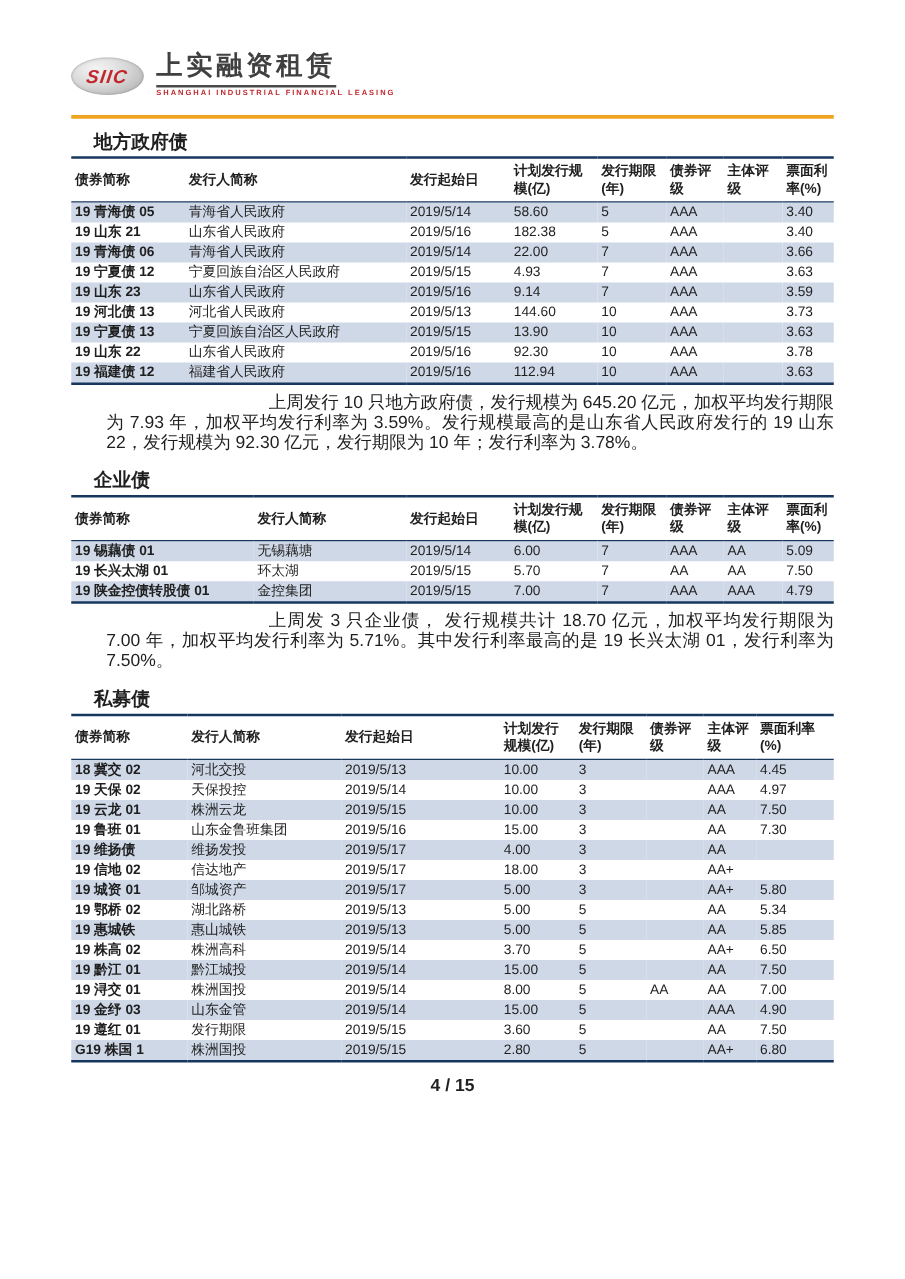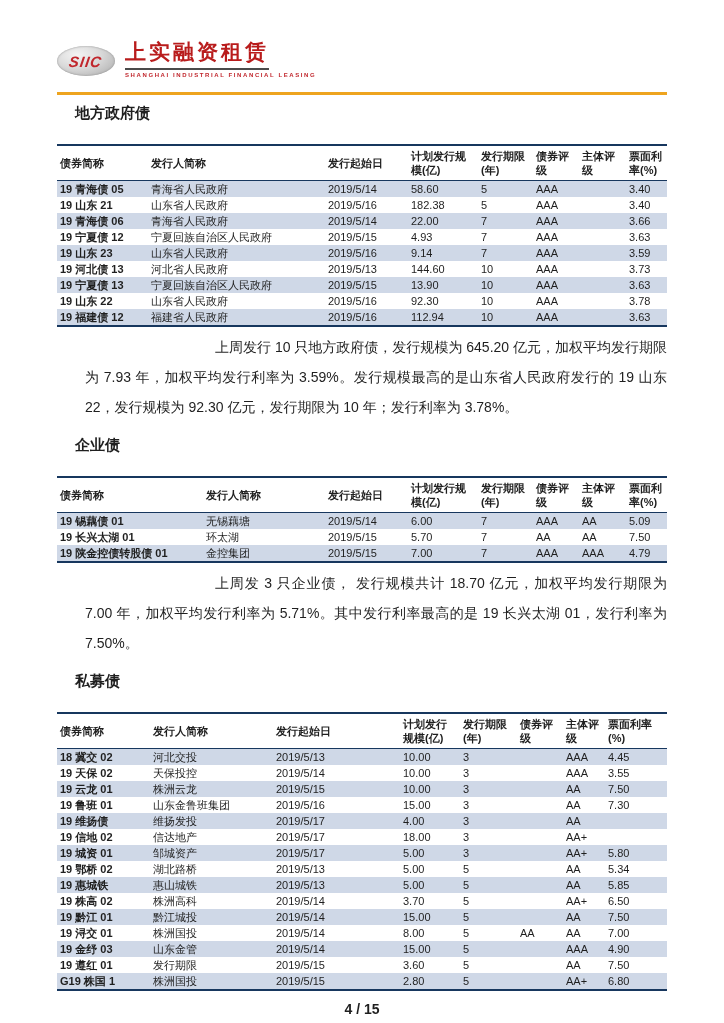--- a/index.html
+++ b/index.html
@@ -26,35 +26,35 @@
     background: radial-gradient(ellipse at 35% 30%, #f4f4f4 0%, #d9d9d9 45%, #a8a8a8 100%);
     display:flex; align-items:center; justify-content:center;
     box-shadow: inset 0 0 2px #8a8a8a;
   }
   .logo-mark span{
     font-style:italic; font-weight:bold; font-size:15px;
     color:var(--red); letter-spacing:1px; transform:skewX(-8deg);
   }
   .logo-text{ margin-left:10px; }
   .logo-cn{
-    font-size:21px; font-weight:bold; color:#b91c1c; letter-spacing:3px;
+    font-size:21px; font-weight:bold; color:#404040; letter-spacing:3px;
     border-bottom:2px solid #4a4a4a; padding-bottom:2px; display:inline-block;
   }
   .logo-en{
     font-size:6px; color:var(--red); letter-spacing:1.6px; margin-top:2px;
     font-weight:bold;
   }
 
   
   .rule{ height:3px; background:var(--gold); margin-top:4px; }
 
   
   .section-title{ font-size:15px; font-weight:bold; margin-top:9px;margin-left:18px; }
 
-  table{ width:610px; border-collapse:collapse; table-layout:fixed; margin-top:21px; }
+  table{ width:610px; border-collapse:collapse; table-layout:fixed; margin-top:2px; }
   thead th{
     font-size:11px; font-weight:bold; text-align:left; vertical-align:middle;
     border-top:2px solid var(--navy);
     border-bottom:1px solid var(--navy);
     padding:3px 3px; line-height:14px;
   }
   tbody td{
     font-size:11px; padding:1px 3px; line-height:14px; height:16px;
     white-space:nowrap; overflow:visible;
   }
@@ -72,21 +72,21 @@
   .t-corp th:nth-child(3){width:83px}  .t-corp th:nth-child(4){width:70px}
   .t-corp th:nth-child(5){width:55px}  .t-corp th:nth-child(6){width:46px}
   .t-corp th:nth-child(7){width:47px}  .t-corp th:nth-child(8){width:41px}
   
   .t-priv th:nth-child(1){width:93px}  .t-priv th:nth-child(2){width:123px}
   .t-priv th:nth-child(3){width:127px} .t-priv th:nth-child(4){width:60px}
   .t-priv th:nth-child(5){width:57px}  .t-priv th:nth-child(6){width:46px}
   .t-priv th:nth-child(7){width:42px}  .t-priv th:nth-child(8){width:62px}
 
   .summary{
-    font-size:14px; line-height:30px; text-align:justify;
+    font-size:14px; line-height:16px; text-align:justify;
     margin:5px 0 0 28px; width:582px; text-indent:130px;
   }
 
   .footer{
     text-align:center; font-size:14px; font-weight:bold; margin-top:10px;
     width:610px;
   }
 </style>
 </head>
 <body>
@@ -294,21 +294,21 @@
             <td>4.45</td>
           </tr>
           <tr>
             <td>19 天保 02</td>
             <td>天保投控</td>
             <td>2019/5/14</td>
             <td>10.00</td>
             <td>3</td>
             <td></td>
             <td>AAA</td>
-            <td>3.55</td>
+            <td>4.97</td>
           </tr>
           <tr>
             <td>19 云龙 01</td>
             <td>株洲云龙</td>
             <td>2019/5/15</td>
             <td>10.00</td>
             <td>3</td>
             <td></td>
             <td>AA</td>
             <td>7.50</td>

